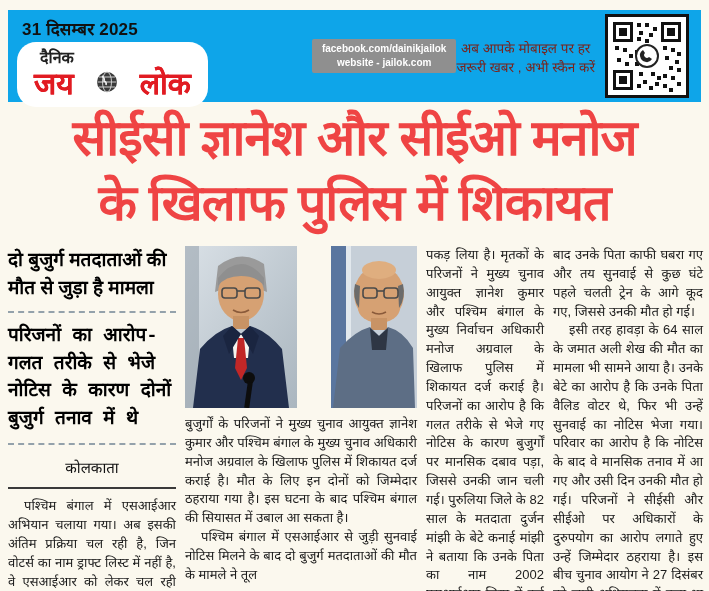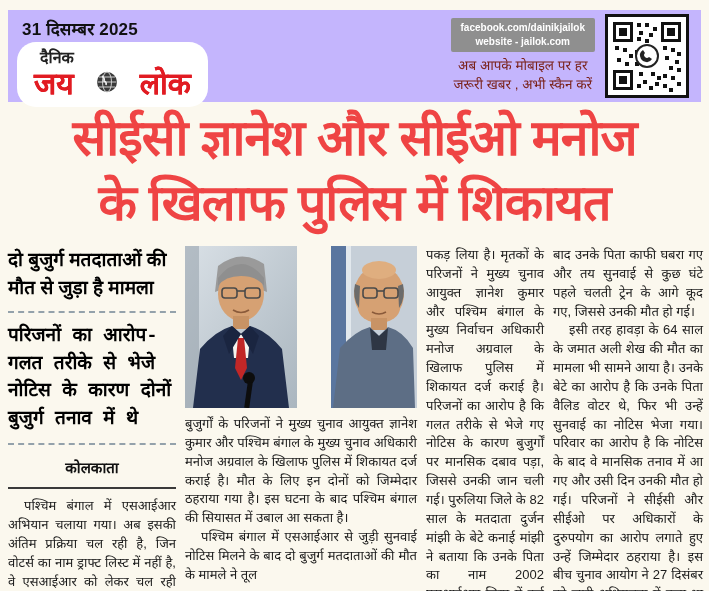--- a/index.html
+++ b/index.html
@@ -1,48 +1,48 @@
 <!DOCTYPE html>
 <html><head>
 <meta charset="utf-8">
 <style>
   html,body{margin:0;padding:0;width:709px;height:591px;overflow:hidden;
     background:#fbf8ee;font-family:"Liberation Sans","DejaVu Sans",sans-serif;color:#111;}
   .page{position:relative;width:709px;height:591px;overflow:hidden;}
 
   
-  .masthead{margin:10px 8px 0;height:92px;background:#c4b5fd;display:flex;
+  .masthead{margin:10px 8px 0;height:92px;background:#0ea5e9;display:flex;
     justify-content:space-between;align-items:flex-start;padding:5px 12px 5px 10px;box-sizing:border-box;}
   .mast-left{display:flex;flex-direction:column;}
   .date{font-size:17px;font-weight:bold;letter-spacing:.2px;margin:2px 0 3px 4px;}
   .logo-box{background:#fff;border-radius:18px;padding:3px 16px 7px;width:fit-content;box-shadow:0 0 0 1px #ffffff;}
   .logo-daily{font-size:16px;font-weight:bold;color:#222;margin-left:6px;}
   .logo-row{display:flex;align-items:center;gap:22px;margin-top:1px;}
   .logo-name{font-size:30px;line-height:1;font-weight:800;color:#e11b22;text-shadow:0 0 0 #e11b22;}
   .mast-right{display:flex;align-items:center;gap:10px;height:100%;}
-  .promo-stack{text-align:center;display:flex;flex-direction:column;align-items:center;}
+  .promo-stack{text-align:center;display:flex;flex-direction:row;align-items:center;}
   .fb-box{background:#8f8f8f;color:#fff;font-size:10px;font-weight:bold;line-height:1.4;
     padding:3px 10px;border-radius:2px;}
   .promo-text{color:#7a221a;font-weight:normal;font-size:13.5px;line-height:1.35;margin-top:5px;}
   .qr-wrap{width:84px;height:84px;}
 
   
   .headline{text-align:center;font-weight:800;font-size:50px;line-height:1.3;
     letter-spacing:-1px;color:#ef4444;margin-top:4px;}
 
   
   .cols{display:flex;gap:9px;padding:0 8px;margin-top:10px;align-items:flex-start;}
   .c1{width:168px;flex:none;}
   .c2{width:232px;flex:none;}
   .c3{width:118px;flex:none;}
   .c4{width:150px;flex:none;}
   .subhead{font-size:19px;font-weight:bold;line-height:1.45;color:#000000;
     padding-bottom:10px;border-bottom:2px dashed #94a2ab;}
   .subhead + .subhead{margin-top:10px;font-family:Liberation Mono, monospace;}
-  .dateline{margin-top:12px;text-align:center;font-weight:bold;font-size:15px;
+  .dateline{margin-top:12px;text-align:center;font-weight:normal;font-size:15px;
     padding-bottom:10px;border-bottom:2px solid #3a3a3a;}
   p.body{font-size:13px;line-height:1.45;text-align:justify;margin:0;color:#1b1b1b;}
   p.indent{text-indent:16px;}
   .c1 p.body{margin-top:8px;}
   .photo-row{display:flex;justify-content:space-between;height:162px;margin-bottom:7px;}
   .photo{height:162px;display:block;}
   .c2 p.body + p.body{margin-top:0;}
 </style>
 </head>
 <body>

